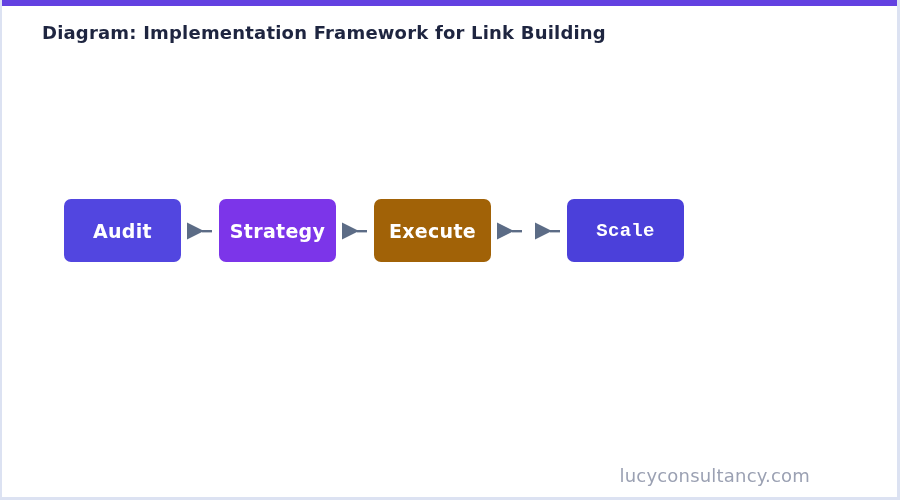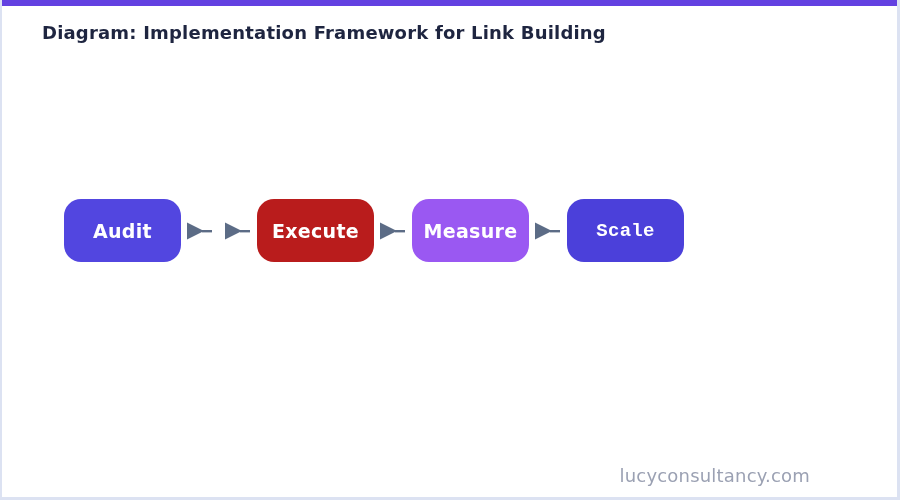--- a/index.html
+++ b/index.html
@@ -40,21 +40,21 @@
   .flow {
     position: absolute;
     left: 62px;
     top: 199px;
     display: flex;
     align-items: center;
   }
   .step {
     width: 117px;
     height: 63px;
-    border-radius: 17px;
+    border-radius: 7px;
     display: flex;
     align-items: center;
     justify-content: center;
     color: #ffffff;
     font-size: 19px;
     font-weight: bold;
     letter-spacing: 0.3px;
   }
   .arrow {
     width: 38px;
@@ -84,38 +84,38 @@
   <div class="flow">
     <div class="step" style="background: rgb(82, 70, 224);">Audit</div>
 
     <div class="arrow" style="color: rgb(92, 108, 134);">
       <svg width="26" height="20" viewBox="0 0 26 20" aria-hidden="true">
         <polygon points="0,1.5 0,18.5 17,10" fill="currentColor"></polygon>
         <rect x="15" y="9" width="10" height="2.4" fill="currentColor"></rect>
       </svg>
     </div>
 
+    <div class="step" style="background: rgb(124, 53, 233);">Strategy</div>
 
     <div class="arrow" style="color: rgb(92, 108, 134);">
       <svg width="26" height="20" viewBox="0 0 26 20" aria-hidden="true">
         <polygon points="0,1.5 0,18.5 17,10" fill="currentColor"></polygon>
         <rect x="15" y="9" width="10" height="2.4" fill="currentColor"></rect>
       </svg>
     </div>
 
-    <div class="step" style="background: #b91c1c;">Execute</div>
+    <div class="step" style="background: #a16207;">Execute</div>
 
     <div class="arrow" style="color: rgb(92, 108, 134);">
       <svg width="26" height="20" viewBox="0 0 26 20" aria-hidden="true">
         <polygon points="0,1.5 0,18.5 17,10" fill="currentColor"></polygon>
         <rect x="15" y="9" width="10" height="2.4" fill="currentColor"></rect>
       </svg>
     </div>
 
-    <div class="step" style="background: rgb(154, 88, 242);">Measure</div>
 
     <div class="arrow" style="color: rgb(92, 108, 134);">
       <svg width="26" height="20" viewBox="0 0 26 20" aria-hidden="true">
         <polygon points="0,1.5 0,18.5 17,10" fill="currentColor"></polygon>
         <rect x="15" y="9" width="10" height="2.4" fill="currentColor"></rect>
       </svg>
     </div>
 
     <div class="step" style="background: rgb(75, 64, 218); font-family: Liberation Mono, monospace;">Scale</div>
   </div>

